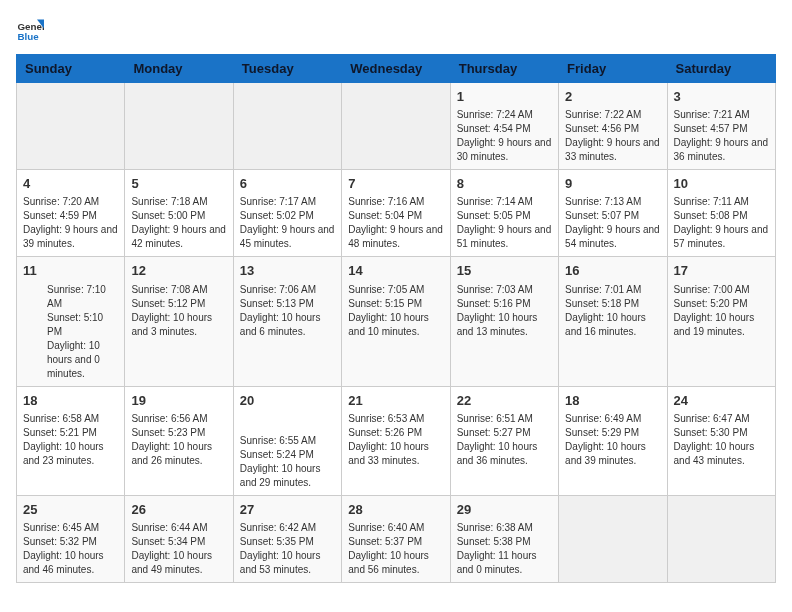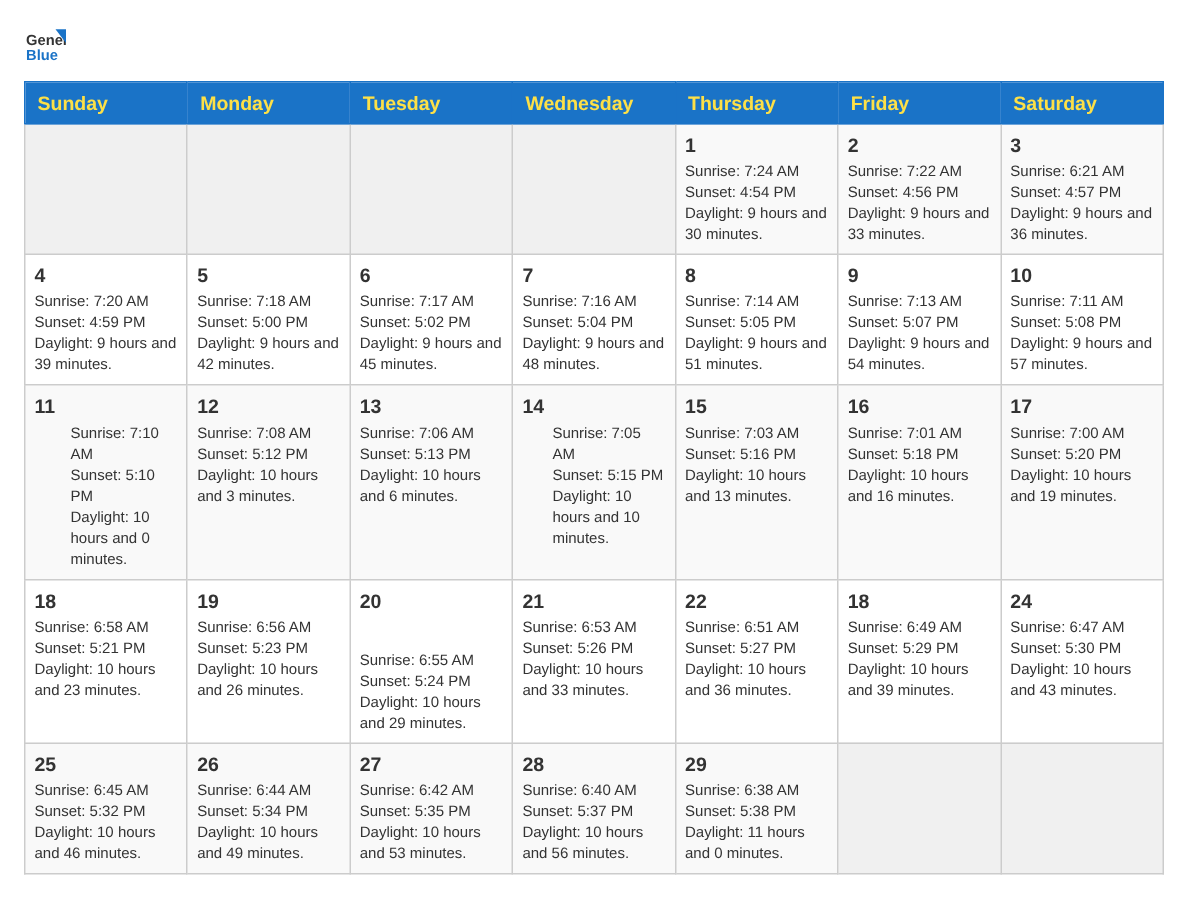--- a/index.html
+++ b/index.html
@@ -39,21 +39,21 @@
       color: #333;
       font-weight: bold;
     }
     table {
       width: 100%;
       border-collapse: collapse;
       font-size: 11px;
     }
     thead tr th {
       background-color: #1a73c7;
-      color: #fde047;
+      color: #0f172a;
       font-size: 13px;
       font-weight: bold;
       padding: 6px 8px;
       text-align: left;
       border: 1px solid #1a73c7;
     }
     tbody tr td {
       vertical-align: top;
       padding: 5px 6px;
       border: 1px solid #ccc;
@@ -128,21 +128,21 @@
 Daylight: 9 hours and 30 minutes.</div>
         </td>
         <td>
           <span class="day-number">2</span>
           <div class="day-info" style="white-space: pre-line;">Sunrise: 7:22 AM
 Sunset: 4:56 PM
 Daylight: 9 hours and 33 minutes.</div>
         </td>
         <td>
           <span class="day-number">3</span>
-          <div class="day-info" style="white-space: pre-line;">Sunrise: 6:21 AM
+          <div class="day-info" style="white-space: pre-line;">Sunrise: 7:21 AM
 Sunset: 4:57 PM
 Daylight: 9 hours and 36 minutes.</div>
         </td>
       </tr>
       <tr>
         <td>
           <span class="day-number">4</span>
           <div class="day-info" style="white-space: pre-line;">Sunrise: 7:20 AM
 Sunset: 4:59 PM
 Daylight: 9 hours and 39 minutes.</div>
@@ -198,21 +198,21 @@
 Daylight: 10 hours and 3 minutes.</div>
         </td>
         <td>
           <span class="day-number">13</span>
           <div class="day-info" style="white-space: pre-line;">Sunrise: 7:06 AM
 Sunset: 5:13 PM
 Daylight: 10 hours and 6 minutes.</div>
         </td>
         <td>
           <span class="day-number">14</span>
-          <div class="day-info" style="white-space: pre-line; margin-left: 20px;">Sunrise: 7:05 AM
+          <div class="day-info" style="white-space: pre-line;">Sunrise: 7:05 AM
 Sunset: 5:15 PM
 Daylight: 10 hours and 10 minutes.</div>
         </td>
         <td>
           <span class="day-number">15</span>
           <div class="day-info" style="white-space: pre-line;">Sunrise: 7:03 AM
 Sunset: 5:16 PM
 Daylight: 10 hours and 13 minutes.</div>
         </td>
         <td>

